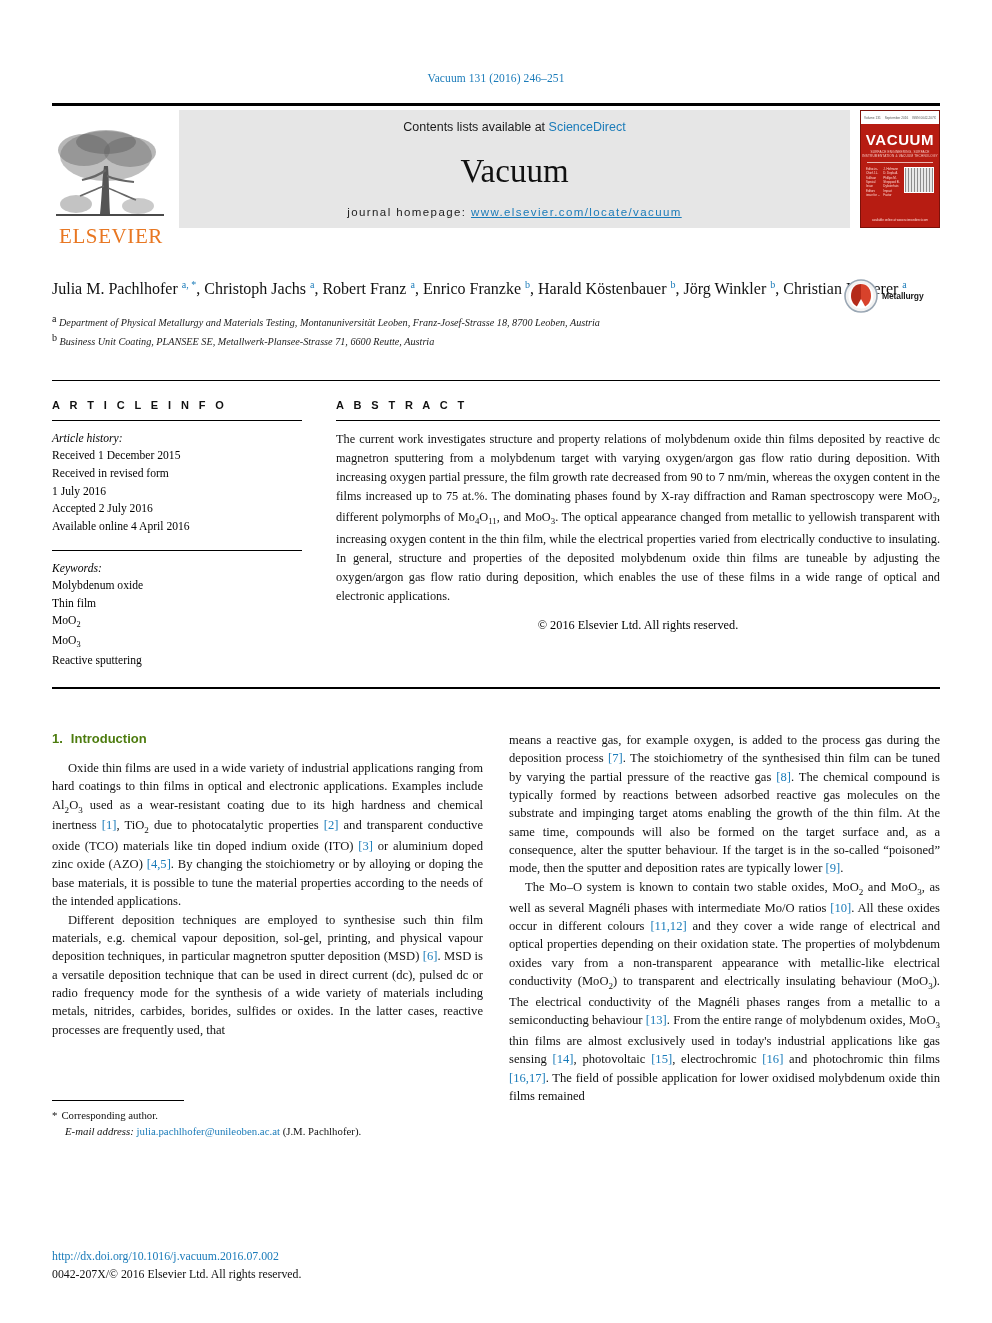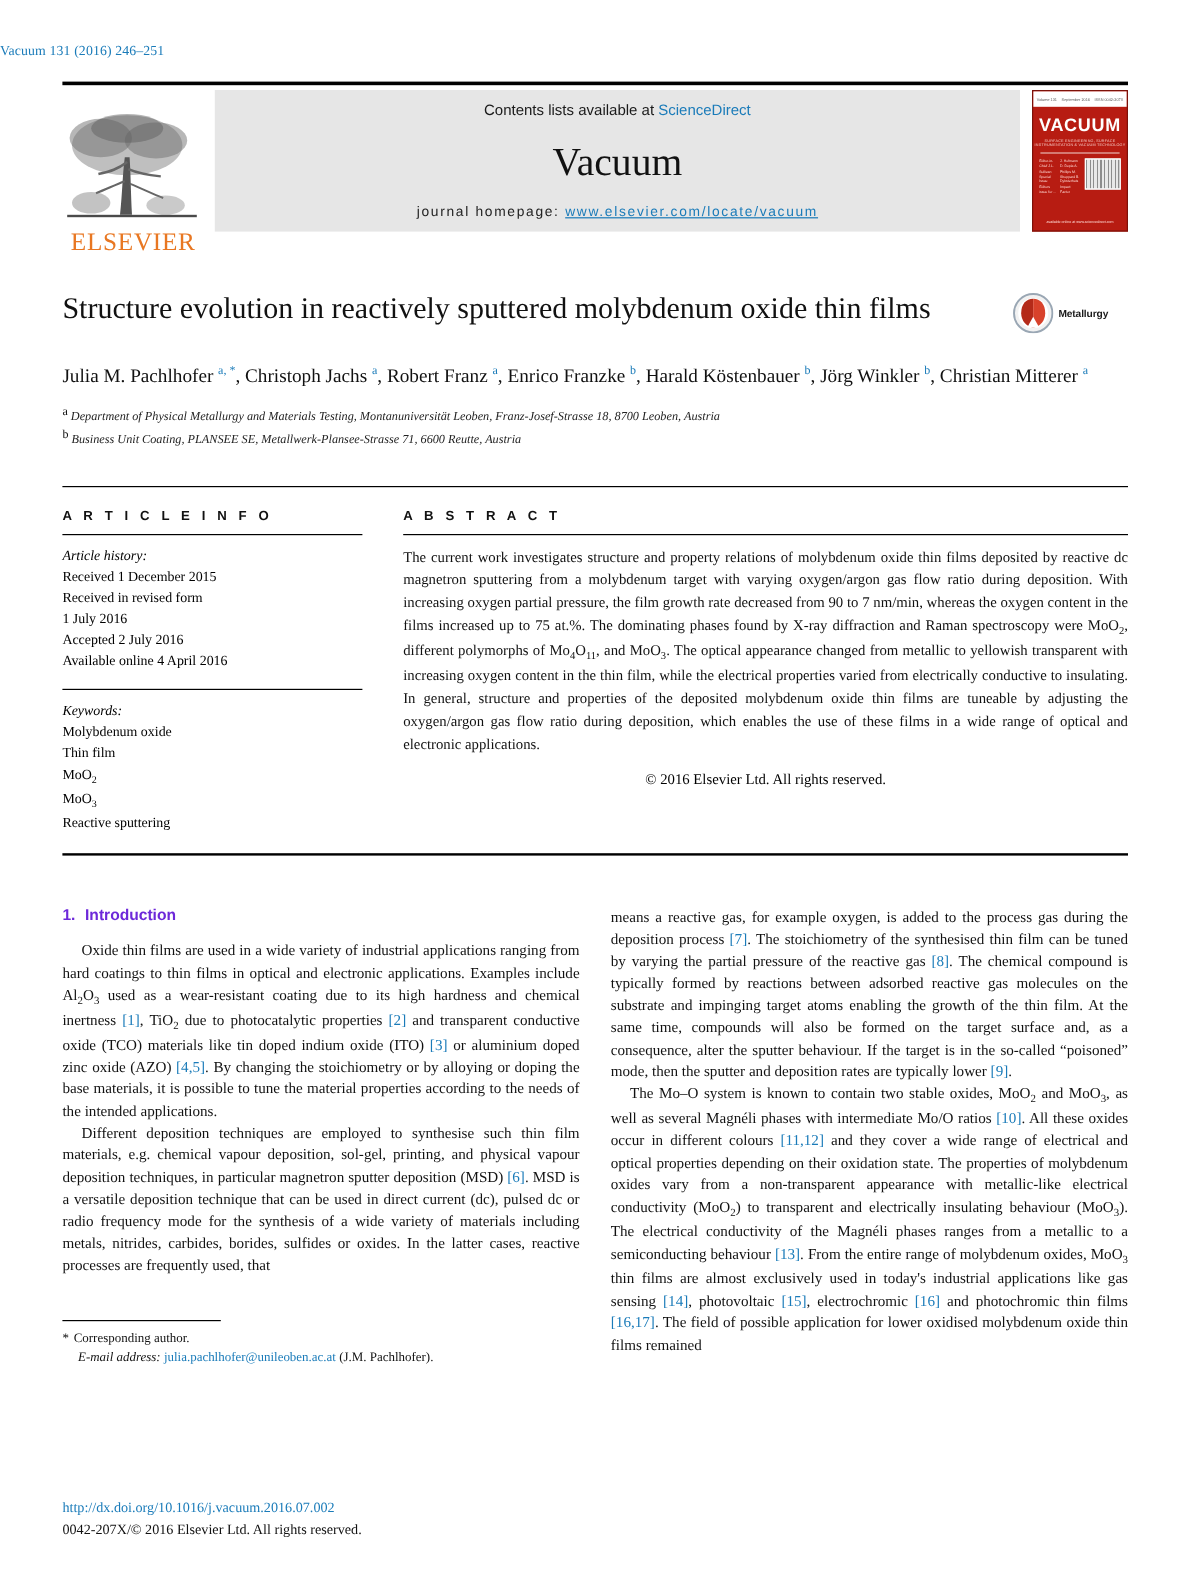--- a/index.html
+++ b/index.html
@@ -17,24 +17,24 @@
   }
   .page {
     position: relative;
     width: 992px;
     height: 1323px;
     background: #fff;
   }
 
   
   .running-head {
-    text-align: left;
+    text-align: center;
     font-size: 11.5px;
     color: #1a7bb9;
-    padding-top: 37px;
+    padding-top: 72px;
     letter-spacing: .1px;
   }
 
   
   .masthead-wrap {
     margin: 19px 52px 0 52px;
     border-top: 3px solid #000;
     padding-top: 0;
     position: relative;
     height: 126px;
@@ -286,21 +286,21 @@
   }
   .bcol {
     flex: 1 1 0;
     width: 0;
     position: relative;
   }
   .h2 {
     font-family: "Liberation Sans", sans-serif;
     font-size: 13px;
     font-weight: bold;
-    color: #6d28d9;
+    color: #4d7c0f;
     margin: 0 0 13px 0;
   }
   .h2 .num { margin-right: 8px; }
   p.body {
     font-size: 12.6px;
     line-height: 1.46;
     text-align: justify;
     margin: 0;
     text-indent: 16px;
     color: #111;
@@ -417,21 +417,20 @@
             <div class="cover-img"></div>
           </div>
           <div class="cover-foot">available online at www.sciencedirect.com</div>
         </div>
       </div>
 
     </div>
   </div>
 
   <div class="title-block">
-    <div class="paper-title">Structure evolution in reactively sputtered molybdenum oxide thin films</div>
 
     <div class="crossmark">
       <svg width="34" height="34" viewBox="0 0 34 34">
         <circle cx="17" cy="17" r="16" fill="#f2f2f2" stroke="#9aa7b4" stroke-width="1.6"></circle>
         <circle cx="17" cy="17" r="12.5" fill="#ffffff"></circle>
         <path d="M17 5 C11 5 7 9.5 7 17 C7 23 11 28 17 29 Z" fill="#b42a19"></path>
         <path d="M17 5 C23 5 27 9.5 27 17 C27 23 23 28 17 29 Z" fill="#d8422b"></path>
         <path d="M17 20 L12 29 L22 29 Z" fill="#ffffff"></path>
       </svg>
       <span class="crossmark-word">Metallurgy</span>

